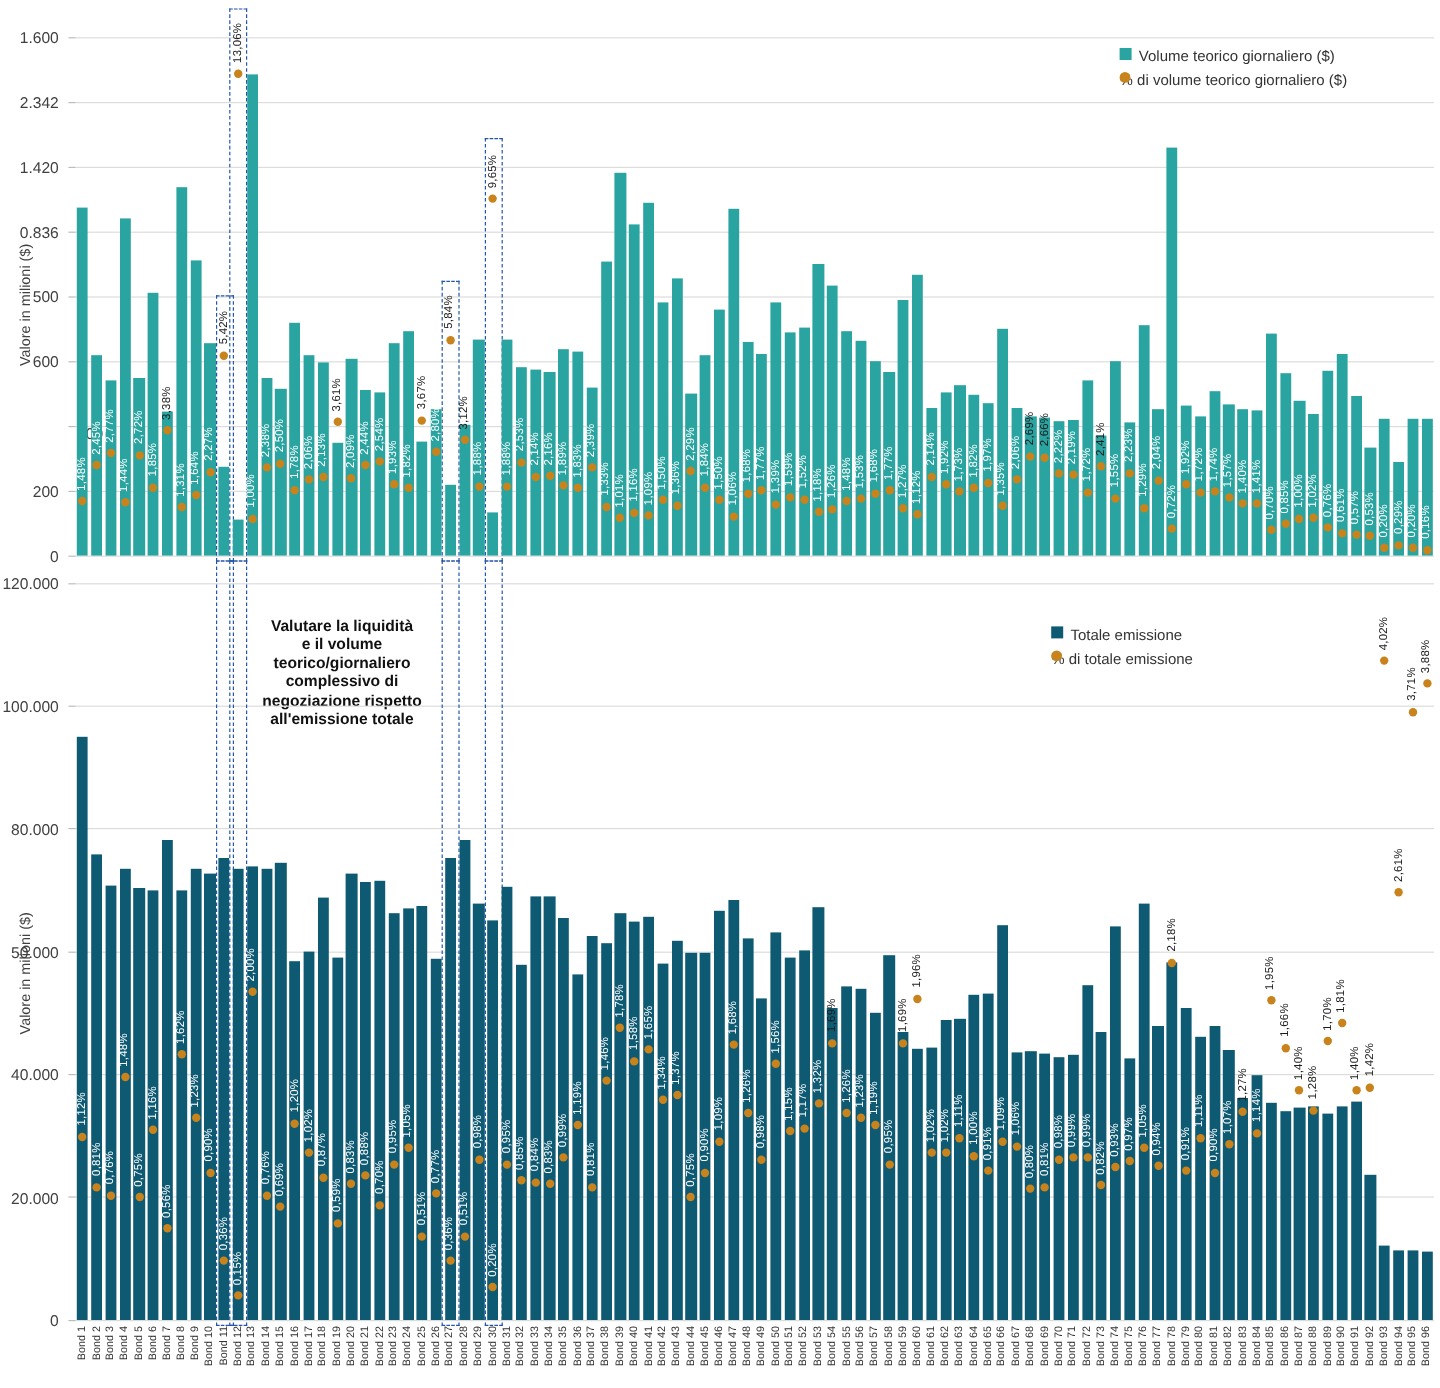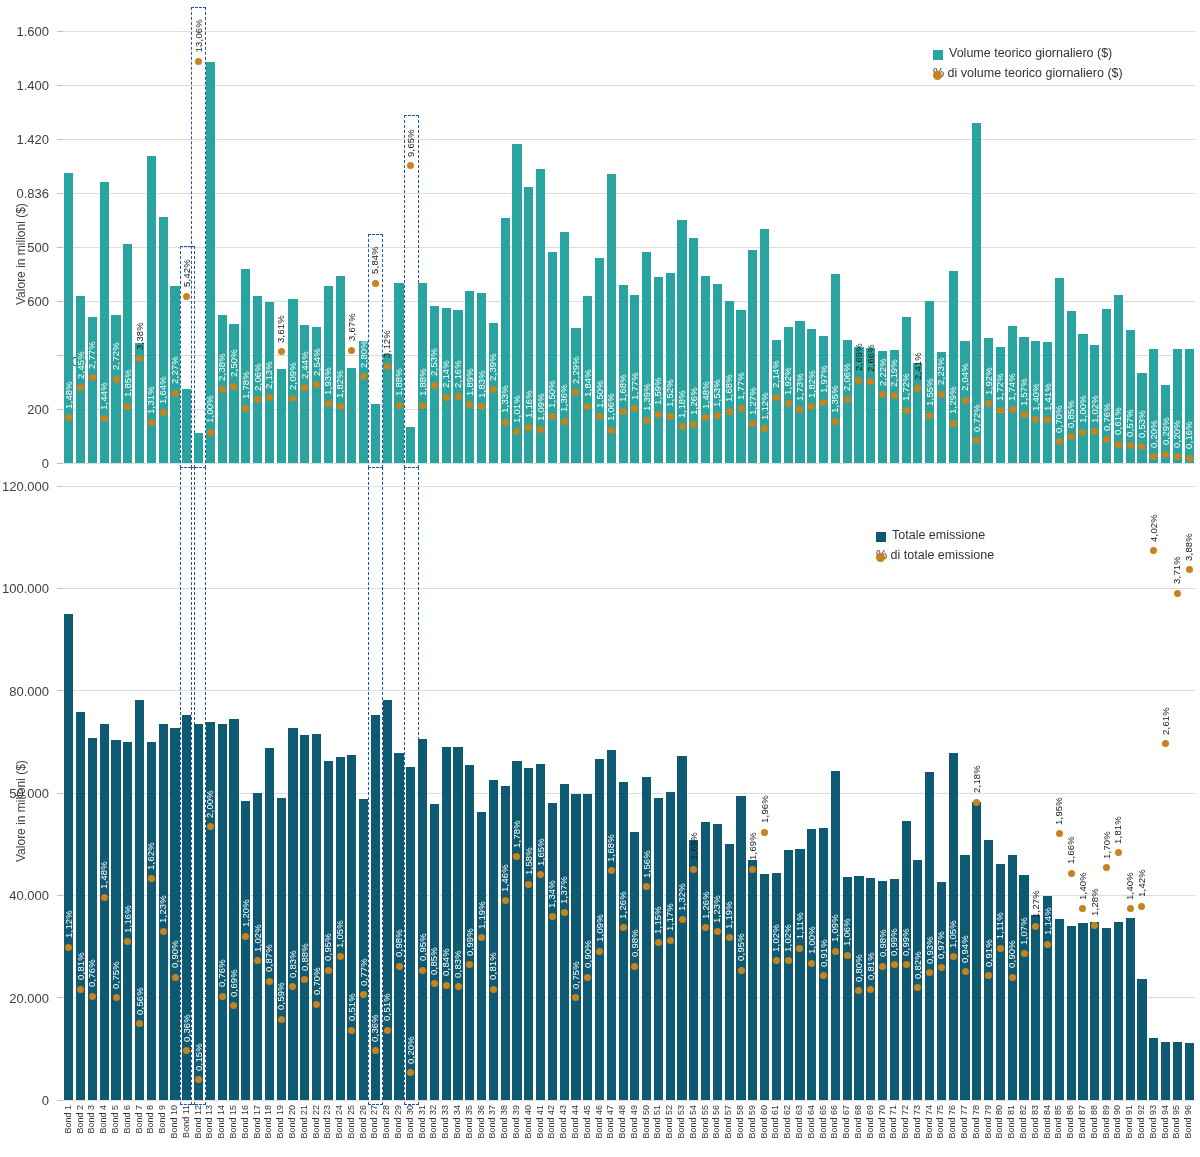--- a/index.html
+++ b/index.html
@@ -9,21 +9,21 @@
   .tick{position:absolute;width:6px;height:1px;background:#bdbdbd;left:-6px;}
   .ylab{position:absolute;width:48px;text-align:right;font-size:13px;color:#404040;}
   .bar{position:absolute;bottom:0;}
   .dot{position:absolute;width:7px;height:7px;border-radius:50%;}
   .vtext{writing-mode:vertical-rl;transform:rotate(180deg);white-space:nowrap;}
   .plab{position:absolute;font-size:9.5px;letter-spacing:0.2px;}
   .xlab{position:absolute;font-size:9px;color:#333;}
   .hbox{position:absolute;border:1.6px dashed #2355A8;background:transparent;}
   .axis-title{position:absolute;font-size:12px;color:#404040;transform:rotate(-90deg);transform-origin:left top;white-space:nowrap;}
   .legend{position:absolute;font-size:12.5px;color:#333;}
-  .legend .row{display:flex;align-items:flex-end;height:20px;}
+  .legend .row{display:flex;align-items:flex-start;height:20px;}
   .sw{display:inline-block;margin-right:6px;flex:none;}
   .sw.square{width:10px;height:10px;}
   .sw.dot{width:9px;height:9px;border-radius:50%;}
   .annotation{position:absolute;text-align:center;font-weight:bold;font-size:13px;line-height:15.5px;color:#111;white-space:pre-line;}
   .annotation .p2{margin-top:14px;}
 </style>
 </head>
 <body>
 
 <div class="axis-title" style="left:14px;top:305px;">Valore in milioni ($)</div>
@@ -44,20 +44,26 @@
     <span class="sw square" style="background:#0E5A73;"></span>
     <span>Totale emissione</span>
   </div>
   <div class="row">
     <span class="sw dot" style="background:#C8831C;"></span>
     <span>% di totale emissione</span>
   </div>
 </div>
 
 <div class="annotation" style="left:150px;top:498px;width:270px;">
+  <div class="p1">Valutare la liquidità
+e il volume
+teorico/giornaliero
+complessivo di
+negoziazione rispetto
+all'emissione totale</div>
 </div>
 
 <div id="plot-top" class="plot" style="left:63px;top:31px;width:1132px;height:432px;">
     <div class="gridline" style="top: 431.5px;"></div>
     <div class="tick" style="top: 431.5px;"></div>
     <div class="ylab" style="left: -62px; top: 425px;">0</div>
     <div class="gridline" style="top: 377.5px;"></div>
     <div class="tick" style="top: 377.5px;"></div>
     <div class="ylab" style="left: -62px; top: 371px;">200</div>
     <div class="gridline" style="top: 323.5px;"></div>
@@ -70,21 +76,21 @@
     <div class="tick" style="top: 215.5px;"></div>
     <div class="ylab" style="left: -62px; top: 209px;">500</div>
     <div class="gridline" style="top: 161.5px;"></div>
     <div class="tick" style="top: 161.5px;"></div>
     <div class="ylab" style="left: -62px; top: 155px;">0.836</div>
     <div class="gridline" style="top: 107.5px;"></div>
     <div class="tick" style="top: 107.5px;"></div>
     <div class="ylab" style="left: -62px; top: 101px;">1.420</div>
     <div class="gridline" style="top: 53.5px;"></div>
     <div class="tick" style="top: 53.5px;"></div>
-    <div class="ylab" style="left: -62px; top: 47px;">1.400</div>
+    <div class="ylab" style="left: -62px; top: 47px;">2.342</div>
     <div class="gridline" style="top: -0.5px;"></div>
     <div class="tick" style="top: -0.5px;"></div>
     <div class="ylab" style="left: -62px; top: -7px;">1.600</div>
     <div class="hbox" style="left: 116.512px; width: 13px; bottom: -5px; height: 219.65px;"></div>
     <div class="hbox" style="left: 128.304px; width: 13px; bottom: -5px; height: 458.6px;"></div>
     <div class="hbox" style="left: 305.179px; width: 13px; bottom: -5px; height: 231.8px;"></div>
     <div class="hbox" style="left: 340.554px; width: 13px; bottom: -5px; height: 350.6px;"></div>
     <div class="bar" style="left: 1.29583px; width: 9.2px; height: 290.25px; background: rgb(42, 164, 160);"></div>
     <div class="dot" style="left: 2.39583px; bottom: 42.0544px; background: rgb(200, 131, 28);"></div>
     <div class="plab vtext" style="left: -0.104167px; bottom: 54.5544px; color: rgb(255, 255, 255);">1,48%</div>

